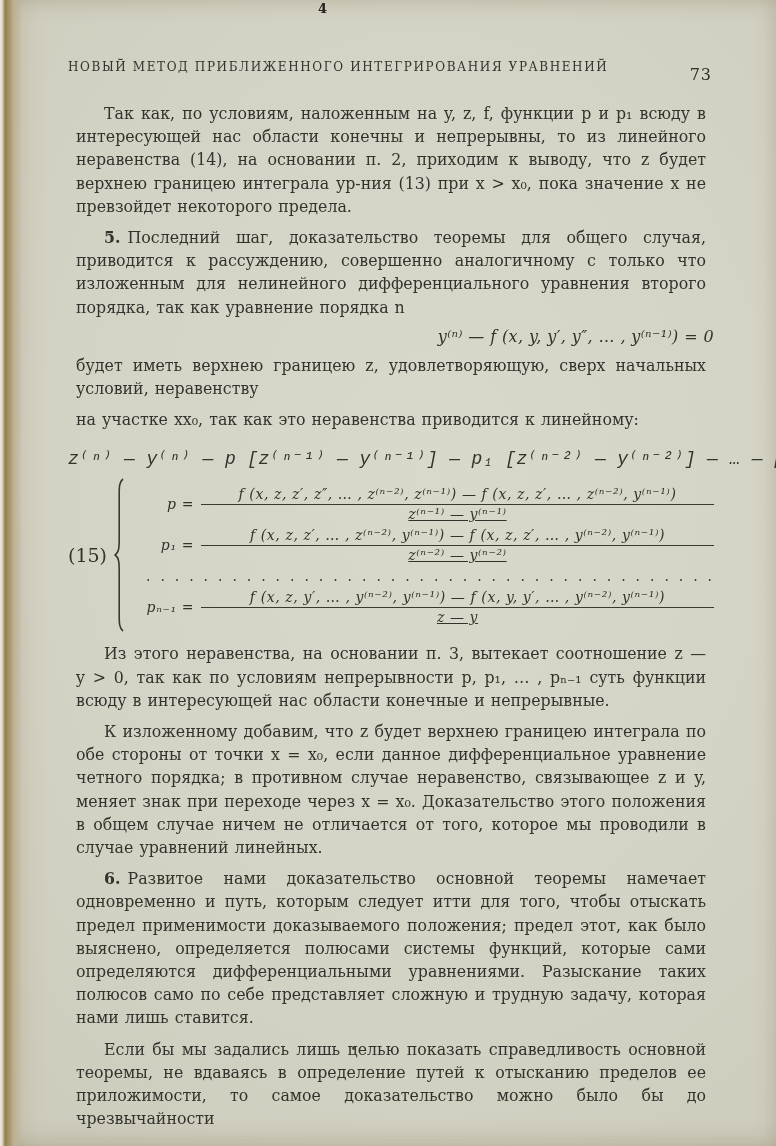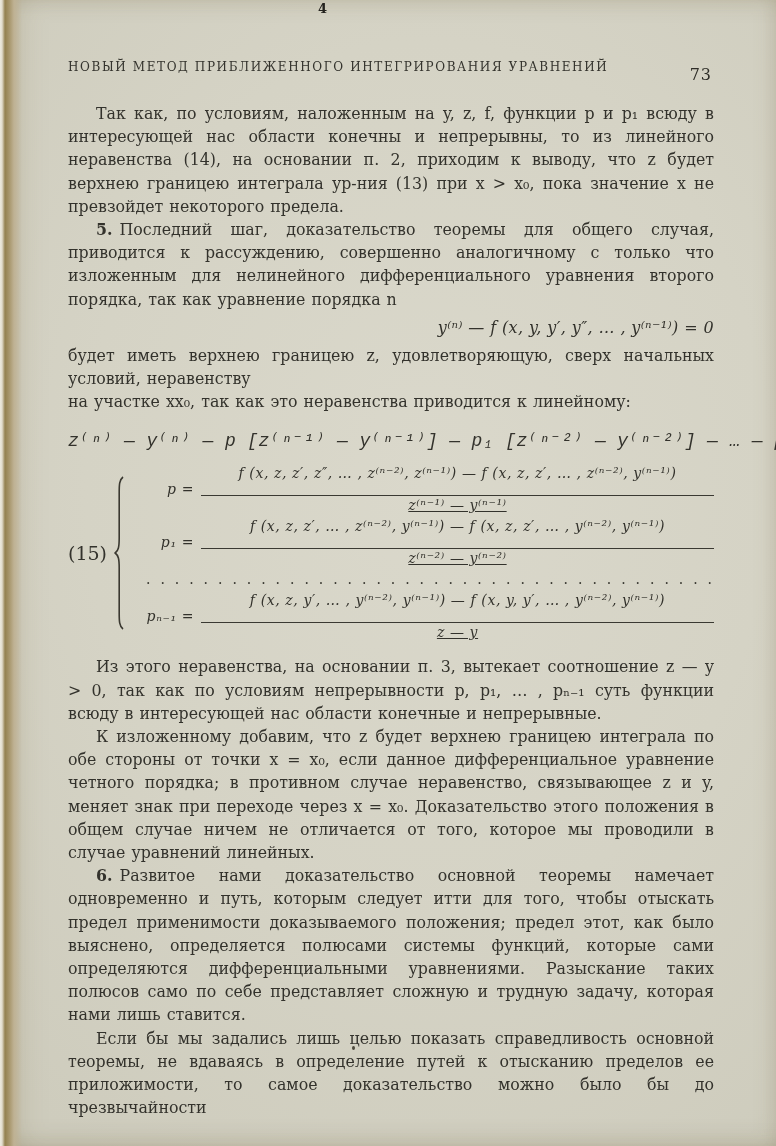--- a/index.html
+++ b/index.html
@@ -37,21 +37,21 @@
   header { position: relative; height: 20px; margin-bottom: 22px; }
   .running-title {
     text-align: left; font-size: 12px; letter-spacing: 1.6px;
     color: #34332d; white-space: nowrap; padding-right: 26px;
   }
   .page-number {
     position: absolute; right: 2px; top: -3px;
     font-size: 16px; letter-spacing: 1px; color: #2e2d27; margin-top: 8px;
   }
   p {
-    margin: 0; font-size: 15.8px; line-height: 23.2px;
+    margin: 8px; font-size: 15.8px; line-height: 23.2px;
     text-align: justify; hyphens: auto; -webkit-hyphens: auto;
     word-spacing: 1px;
   }
   .indent { text-indent: 28px; }
   .justify-last { text-align-last: justify; }
   .item-num { font-weight: bold; margin-right: 7px; }
   .eq {
     text-align: right; font-style: italic; font-size: 16px;
     margin: 7px 0 7px; letter-spacing: 0.4px; color: #33322c;
   }
@@ -64,21 +64,21 @@
   .eq15-brace { flex: 0 0 14px; height: 154px; margin-right: 12px; }
   .eq15-rows { flex: 1 1 auto; min-width: 0; }
   .f-row {
     display: flex; align-items: center; font-style: italic;
     font-size: 14px; margin: 5px 0; letter-spacing: 0.6px;
   }
   .f-lhs { flex: 0 0 56px; text-align: right; margin-right: 7px; }
   .frac { flex: 1 1 auto; text-align: center; min-width: 0; }
   .frac .num {
     display: block; border-bottom: 1.2px solid #3a3932;
-    padding: 0 4px 14px; white-space: nowrap;
+    padding: 0 4px 2px; white-space: nowrap;
   }
   .frac .den { display: block; padding-top: 1px; white-space: nowrap; text-decoration: underline; }
   .dots-row {
     font-size: 14px; white-space: nowrap; overflow: hidden;
     word-spacing: 5.5px; padding-left: 8px; margin: 2px 0;
     color: #3a3932;
   }
   .speck {
     position: absolute; left: 352px; top: 1046px;
     width: 3px; height: 4px; border-radius: 50%; background: #4c483c;

